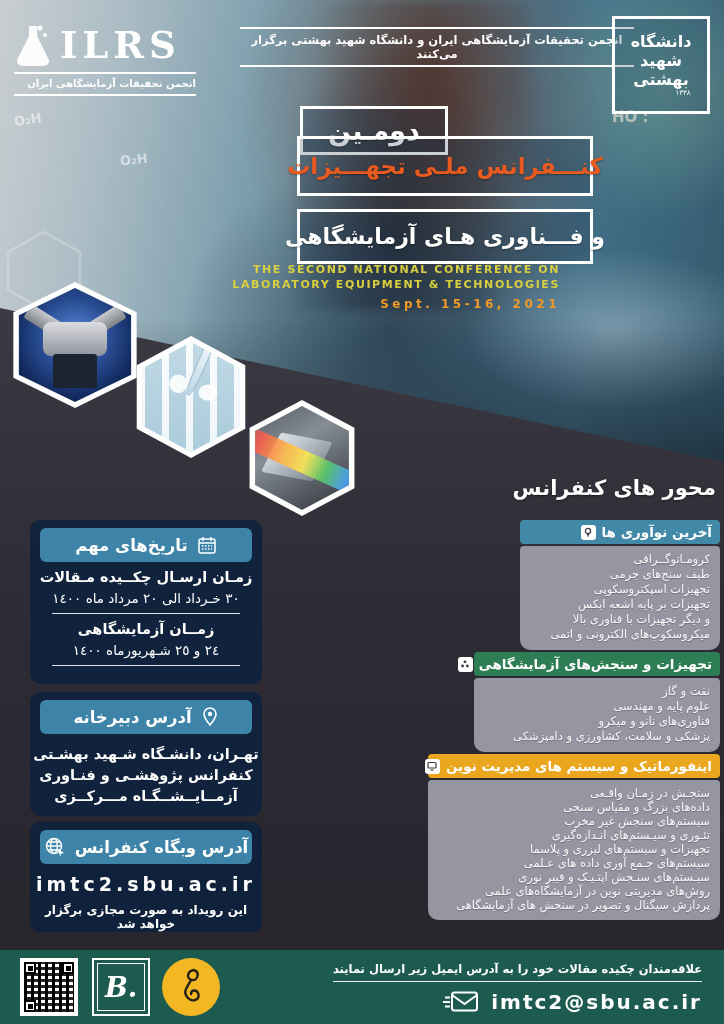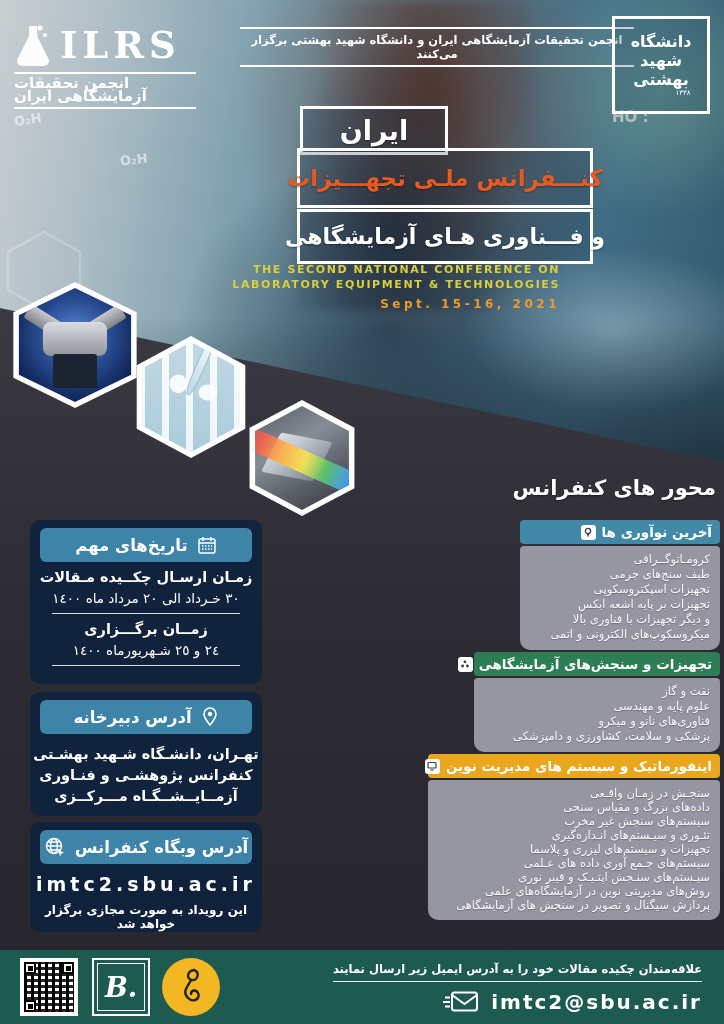--- a/index.html
+++ b/index.html
@@ -25,35 +25,35 @@
     background:
       radial-gradient(ellipse at 58% 22%, rgba(70,32,20,.55), transparent 62%),
       radial-gradient(ellipse at 42% 75%, rgba(14,24,40,.6), transparent 62%);}
   .chem{position:absolute;color:rgba(255,255,255,.55);font-weight:bold;}
   .chem-hex{position:absolute;left:2px;top:228px;opacity:.45;}
   
   .ilrs{position:absolute;left:14px;top:22px;width:182px;color:#fff;}
   .ilrs-row{display:flex;align-items:center;gap:8px;}
   .ilrs-acronym{font-family:"DejaVu Serif",serif;font-size:37px;font-weight:bold;letter-spacing:5px;line-height:1;}
   .ilrs-line{height:2px;background:#fff;margin:4px 0 3px;}
-  .ilrs-sub{font-size:15px;font-weight:bold;text-align:left;direction:rtl;line-height:13px;}
+  .ilrs-sub{font-size:10px;font-weight:bold;text-align:right;direction:rtl;line-height:13px;}
   .org-line{position:absolute;left:240px;top:27px;width:390px;text-align:center;color:#fff;
     font-size:11.5px;font-weight:bold;direction:rtl;
     border-top:2px solid #fff;border-bottom:2px solid #fff;padding:4px 2px;}
   .sbu{position:absolute;left:612px;top:16px;width:92px;height:92px;border:3px solid #fff;
     background:rgba(30,70,95,.25);display:flex;flex-direction:column;align-items:center;
     justify-content:center;color:#fff;direction:rtl;}
   .sbu span{font-size:16px;font-weight:bold;line-height:19px;}
   .sbu .sbu-year{font-size:7px;line-height:9px;font-weight:normal;margin-left:44px;}
   
   .tbox{position:absolute;border:3px solid #fff;background:rgba(20,40,62,.22);
     display:flex;align-items:center;justify-content:center;direction:rtl;white-space:nowrap;
     font-weight:bold;text-shadow:0 1px 2px rgba(0,0,0,.35);}
   .tbox1{left:300px;top:106px;width:142px;height:43px;color:#fff;font-size:27px;}
-  .tbox2{left:297px;top:148px;width:290px;height:54px;color:#e85a1f;font-size:23px;}
+  .tbox2{left:297px;top:136px;width:290px;height:54px;color:#e85a1f;font-size:23px;}
   .tbox3{left:297px;top:209px;width:290px;height:49px;color:#fff;font-size:22px;}
   .subtitle{position:absolute;left:215px;top:262px;width:345px;text-align:right;}
   .subtitle .en{color:#d9cf3f;font-size:11px;font-weight:bold;letter-spacing:1.6px;line-height:15px;}
   .subtitle .date{color:#f09a28;font-size:12px;font-weight:bold;letter-spacing:3.5px;margin-top:5px;}
   
   .hex{position:absolute;clip-path:polygon(50% 0,96% 24%,96% 76%,50% 100%,4% 76%,4% 24%);background:#fff;}
   .hex-in{position:absolute;inset:6px;clip-path:polygon(50% 0,96% 24%,96% 76%,50% 100%,4% 76%,4% 24%);overflow:hidden;}
   .hex1{left:8px;top:282px;width:134px;height:126px;}
   .hex1 .hex-in{background:radial-gradient(circle at 50% 42%,#5b8bd8 0%,#2a4f96 38%,#122a5e 68%,#081230 100%);}
   .xrd-body{position:absolute;left:24%;top:30%;width:52%;height:30%;border-radius:8px;
@@ -164,21 +164,21 @@
 
   <div class="org-line">انجمن تحقیقات آزمایشگاهی ایران و دانشگاه شهید بهشتی برگزار می‌کنند</div>
 
   <div class="sbu">
     <span>دانشگاه</span>
     <span>شهید</span>
     <span>بهشتی</span>
     <span class="sbu-year">۱۳۳۸</span>
   </div>
 
-  <div class="tbox tbox1">ایران</div>
+  <div class="tbox tbox1">دومـین</div>
   <div class="tbox tbox2">کنـــفرانس  ملـی  تجهـــیزات</div>
   <div class="tbox tbox3">و فـــناوری هـای آزمایشگاهی</div>
   <div class="subtitle">
     <div class="en">THE SECOND NATIONAL  CONFERENCE ON</div>
     <div class="en">LABORATORY EQUIPMENT  &amp; TECHNOLOGIES</div>
     <div class="date">Sept. 15-16, 2021</div>
   </div>
 
   <div class="hex hex1">
     <div class="hex-in">
@@ -272,21 +272,21 @@
           <path d="M6 2 v4 M14 2 v4 M2 8 h16"></path>
           <path d="M5 11 h10 M5 14 h10" stroke-dasharray="1.5 1.5"></path>
         </g>
       </svg>
       <span>تاریخ‌های مهم</span>
     </div>
     <div class="panel-body">
       <div class="d-label">زمـان ارسـال چکــیده مـقالات</div>
       <div class="d-value">٣٠ خـرداد الی ٢٠ مرداد ماه ١٤٠٠</div>
       <div class="sep"></div>
-      <div class="d-label">زمــان برگـــزاری</div>
+      <div class="d-label">زمــان آزمایشگاهی</div>
       <div class="d-value">٢٤ و ٢٥ شـهریورماه ١٤٠٠</div>
       <div class="sep"></div>
     </div>
   </div>
 
   <div class="panel p2">
     <div class="panel-header">
       <svg width="18" height="22" viewBox="0 0 18 22">
         <path d="M9 2 a6 6 0 0 1 6 6 c0 4 -6 11 -6 11 s-6 -7 -6 -11 a6 6 0 0 1 6 -6 Z" fill="none" stroke="#fff" stroke-width="1.6"></path>
         <circle cx="9" cy="8" r="2.2" fill="#fff"></circle>

